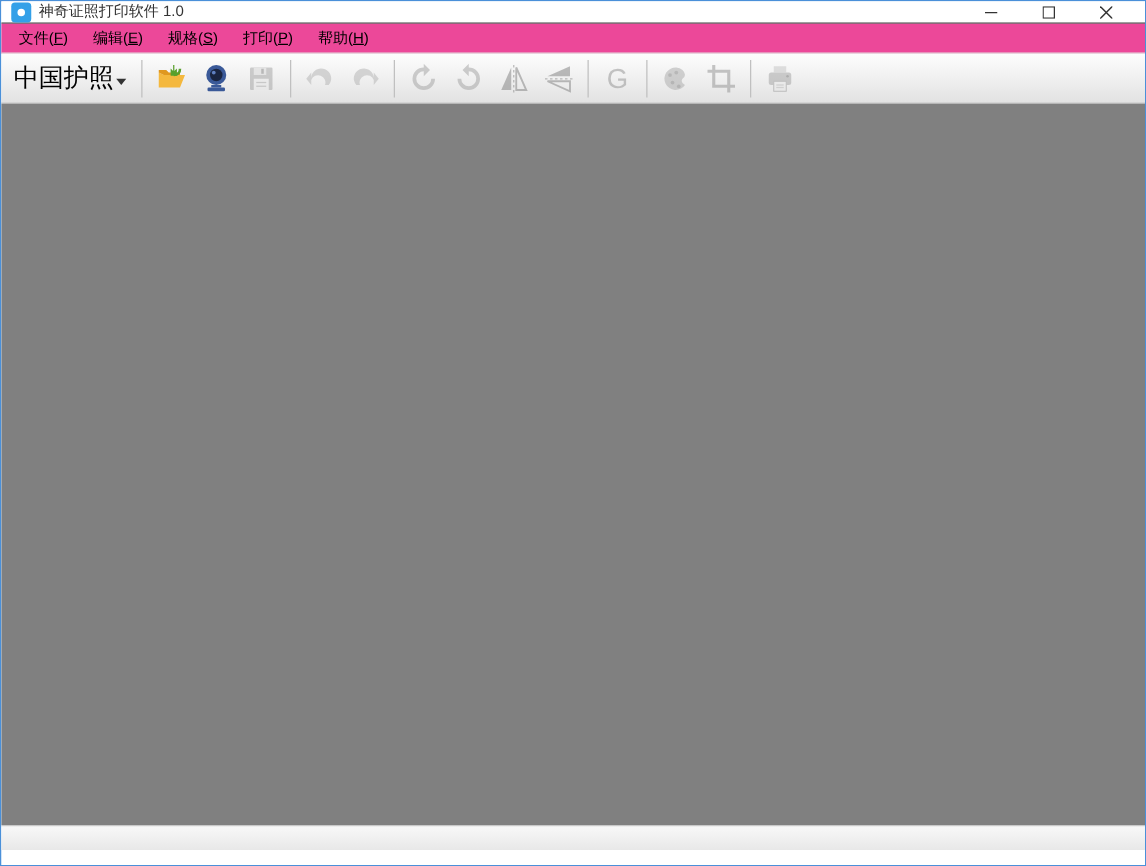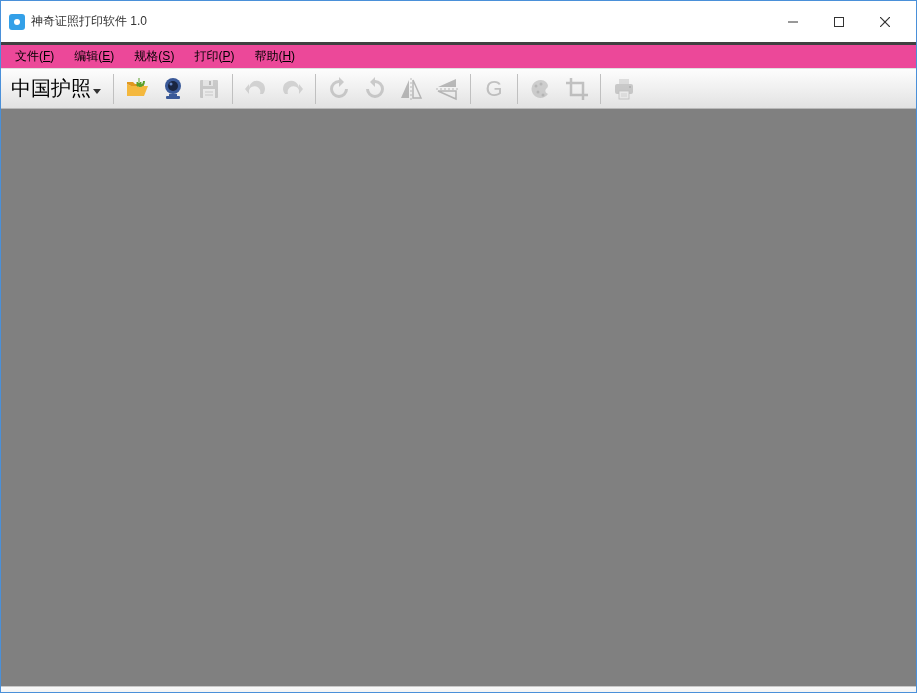--- a/index.html
+++ b/index.html
@@ -6,26 +6,26 @@
     body {
       font-family: "Microsoft YaHei", "SimSun", sans-serif;
       font-size: 12px;
       width: 917px;
       height: 693px;
       overflow: hidden;
       background: #fff;
       border: 1px solid #4a90d9;
     }
     .titlebar {
-      height: 44px;
+      height: 18px;
       background: #fff;
       display: flex;
       align-items: center;
       padding: 0 8px;
-      border-bottom: 3px solid #404040;
+      border-bottom: 1px solid #404040;
     }
     .title-icon {
       width: 16px; height: 16px;
       background: #33a0e8;
       border-radius: 3px;
       display: flex;
       align-items: center;
       justify-content: center;
       margin-right: 6px;
     }

